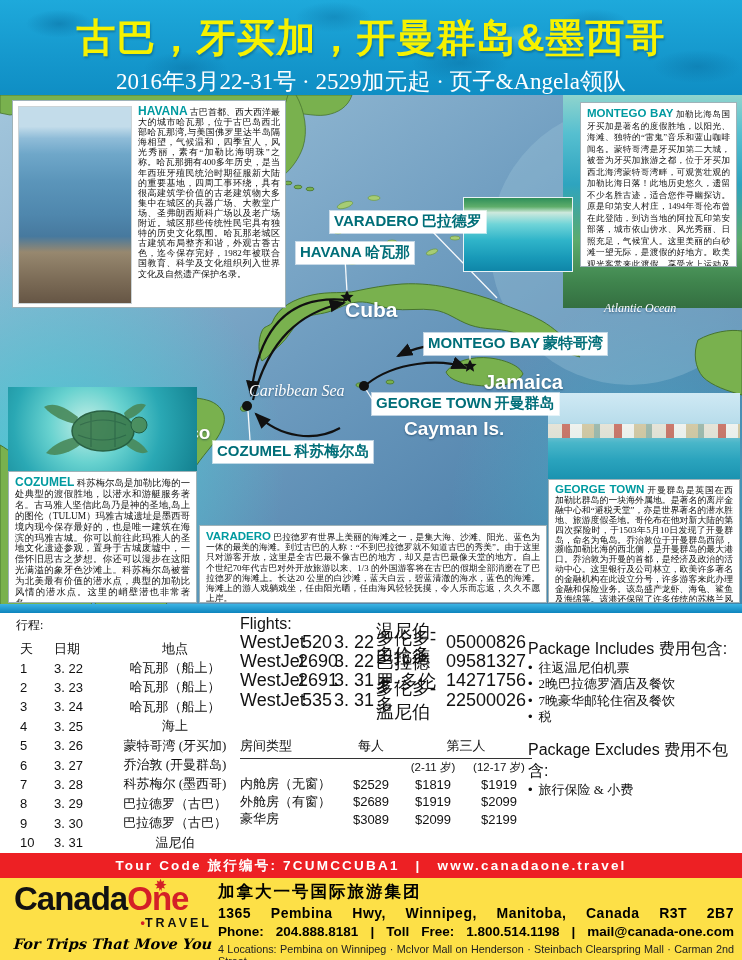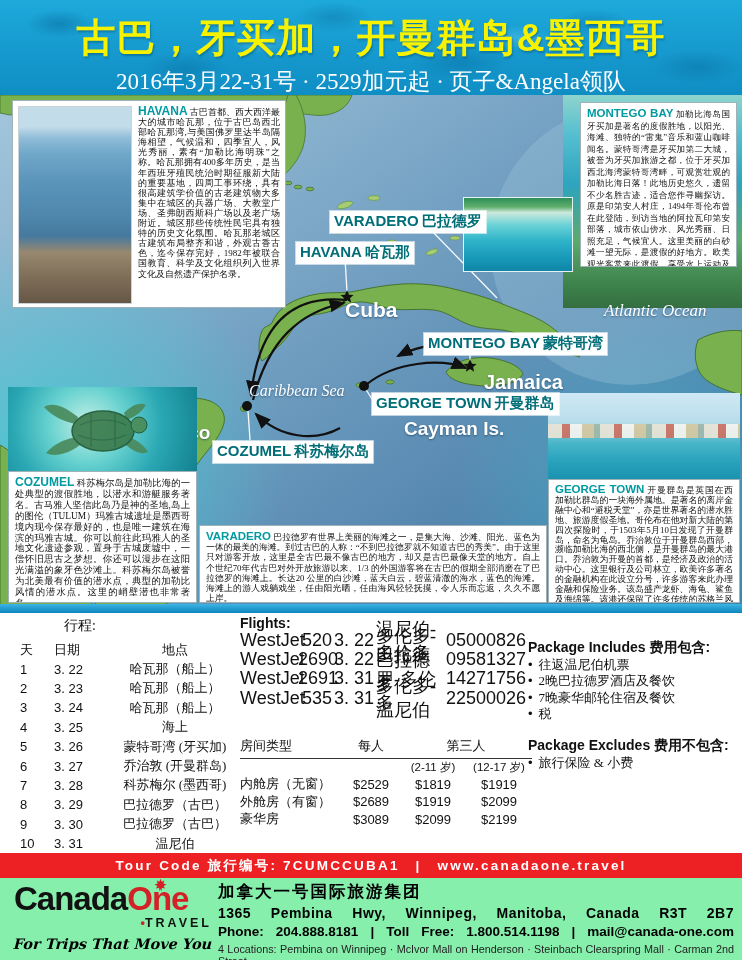--- a/index.html
+++ b/index.html
@@ -38,21 +38,21 @@
   .tag-cozumel{left:213px;top:346px;}
 
   .map-place{position:absolute;color:#fff;font-weight:bold;z-index:5;
     text-shadow:0 1px 2px rgba(0,40,70,.5);}
   .place-cuba{left:345px;top:203px;font-size:21px;}
   .place-jamaica{left:484px;top:276px;font-size:20px;}
   .place-cayman{left:404px;top:323px;font-size:19px;}
   .place-mexico{left:146px;top:327px;font-size:19px;}
   .place-sea{font-family:"Liberation Serif",serif;font-style:italic;font-weight:normal;}
   .place-caribbean{left:249px;top:287px;font-size:16px;}
-  .place-atlantic{left:604px;top:206px;font-size:17px;}
+  .place-atlantic{left:604px;top:206px;font-size:12px;}
 
   .callout{position:absolute;background:#fff;border:1px solid #9fb2b8;z-index:7;
     box-sizing:border-box;padding:5px 6px;overflow:hidden;}
   .callout-text{margin:0;text-align:justify;font-family:"Liberation Serif",serif;color:#111;}
   .callout-title{font-family:"Liberation Sans",sans-serif;font-weight:bold;color:#009aa0;}
 
   .havana-box{left:12px;top:5px;width:274px;height:208px;display:flex;gap:6px;padding:5px;}
   .havana-photo{flex:0 0 112px;height:196px;border:1px solid #cbd3d6;
     background:linear-gradient(180deg,#c3dcea 0%,#c3dcea 10%,#8fbcd8 16%,#6fa7c9 24%,
       #5b95ba 38%,#4f87ad 55%,#47799e 66%,#97886f 74%,#7c6c57 88%,#665645 100%);}
@@ -84,24 +84,24 @@
   .georgetown-box{left:548px;top:384px;width:192px;height:124px;}
   .georgetown-box .callout-text{font-size:8.9px;line-height:9.9px;}
   .georgetown-box .callout-title{font-size:11.5px;}
 
   .varadero-box{left:199px;top:430px;width:348px;height:78px;}
   .varadero-box .callout-text{font-size:8.8px;line-height:10.2px;}
   .varadero-box .callout-title{font-size:11.5px;}
 
   
   .info{position:absolute;left:0;top:613px;width:742px;height:240px;background:#fff;color:#111;}
-  .sec-title{font-weight:bold;font-size:14px;font-family:"Liberation Sans",sans-serif;}
+  .sec-title{font-weight:normal;font-size:16px;font-family:"Liberation Sans",sans-serif;}
 
   .itin{position:absolute;left:16px;top:4px;width:214px;font-family:"Liberation Serif",serif;font-size:13px;}
-  .itin-title{font-size:14px;margin-left:48px;}
+  .itin-title{font-size:12px;}
   .itin-head,.itin-row{display:grid;grid-template-columns:38px 66px 1fr;align-items:center;height:19.4px;}
   .itin-head{margin-top:5px;}
   .c-day{padding-left:4px;font-family:"Liberation Sans",sans-serif;}
   .c-date{font-family:"Liberation Sans",sans-serif;}
   .c-place{text-align:center;}
   .itin-head span{font-family:"Liberation Serif",serif;}
 
   .flights{position:absolute;left:240px;top:2px;width:286px;}
   .flight-row{display:flex;align-items:center;height:19.2px;font-size:18px;margin-top:0;}
   .f-carrier{width:58px;}
@@ -126,21 +126,21 @@
   .pkg-item .bullet{margin-right:6px;font-family:"Liberation Sans",sans-serif;}
   .pkg-ex-title{margin-top:14px;}
 
   
   .tourbar{position:absolute;left:0;top:853px;width:742px;height:25px;background:#ed2024;
     color:#fff;font-weight:bold;font-size:13.5px;letter-spacing:2.2px;line-height:25px;text-align:center;}
   .tourbar .tb-sep{margin:0 10px;}
   .tourbar .tb-url{letter-spacing:2.2px;}
 
   
-  .footer{position:absolute;left:0;top:878px;width:742px;height:82px;background:#86efac;}
+  .footer{position:absolute;left:0;top:878px;width:742px;height:82px;background:#fde047;}
   .logo{position:absolute;left:14px;top:4px;width:198px;}
   .logo-line1{font-size:33px;font-weight:bold;color:#121212;letter-spacing:-1px;line-height:34px;white-space:nowrap;position:relative;}
   .logo-one{color:#d42027;position:relative;}
   .leaf{position:absolute;right:44px;top:-4px;width:15px;height:15px;}
   .logo-travel{text-align:right;font-weight:bold;font-size:12.5px;letter-spacing:3px;color:#121212;margin-top:0;}
   .logo-travel .red-dot{color:#d42027;letter-spacing:0;}
   .logo-tagline{margin-top:5px;font-family:"DejaVu Serif",serif;font-style:italic;font-weight:bold;
     font-size:14.5px;white-space:nowrap;transform:skewX(-4deg);}
   .footer-right{position:absolute;left:218px;top:3px;width:516px;}
   .f-company{font-weight:bold;font-size:16.5px;letter-spacing:2px;}

